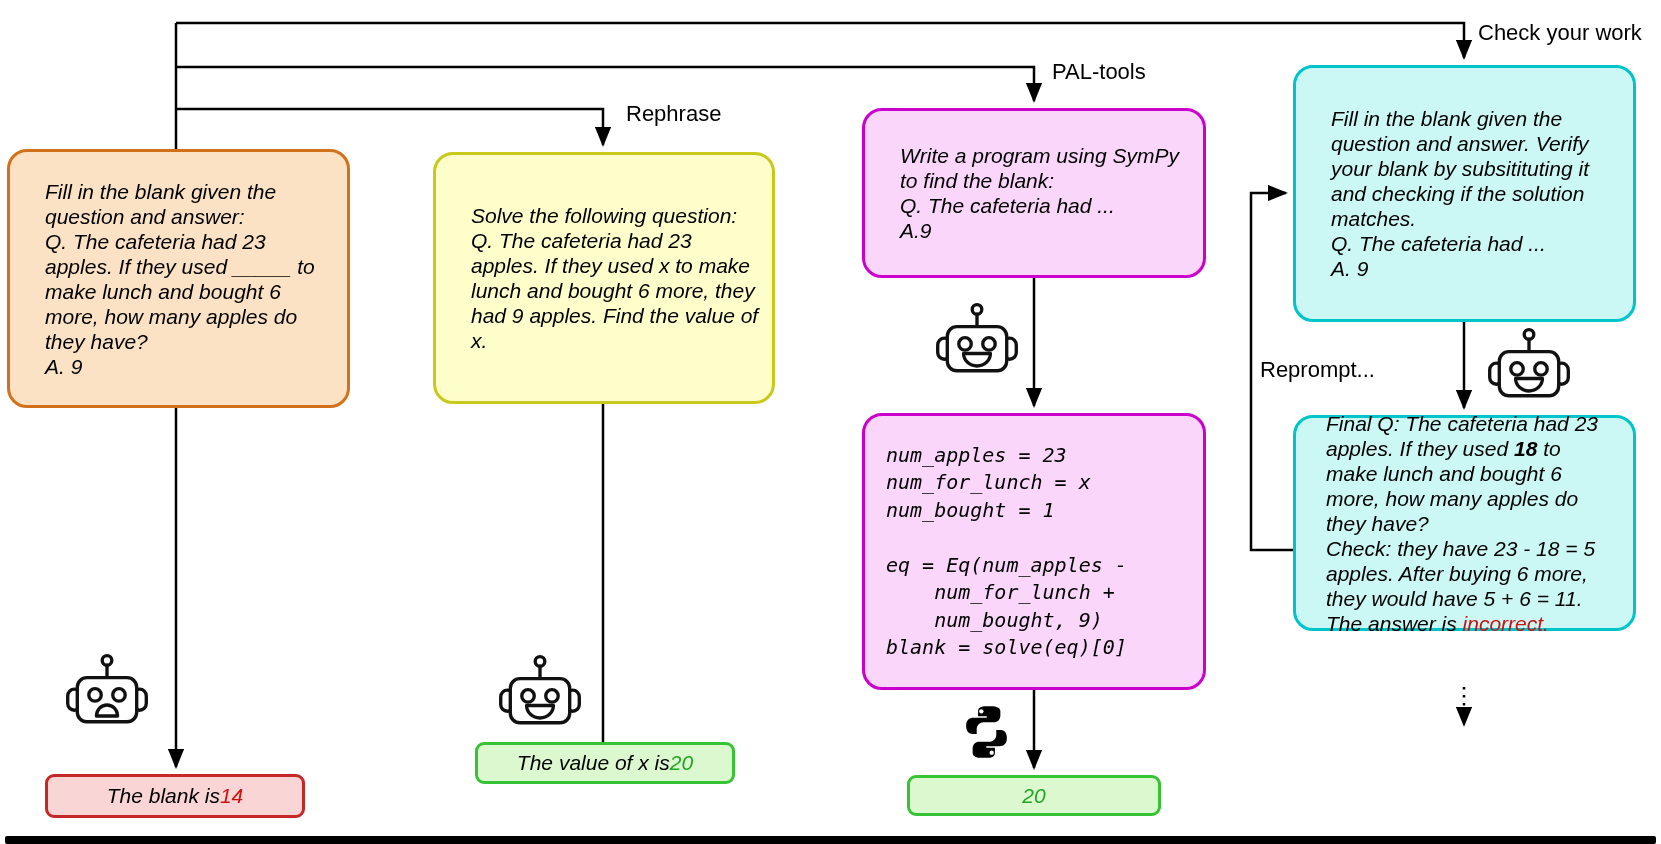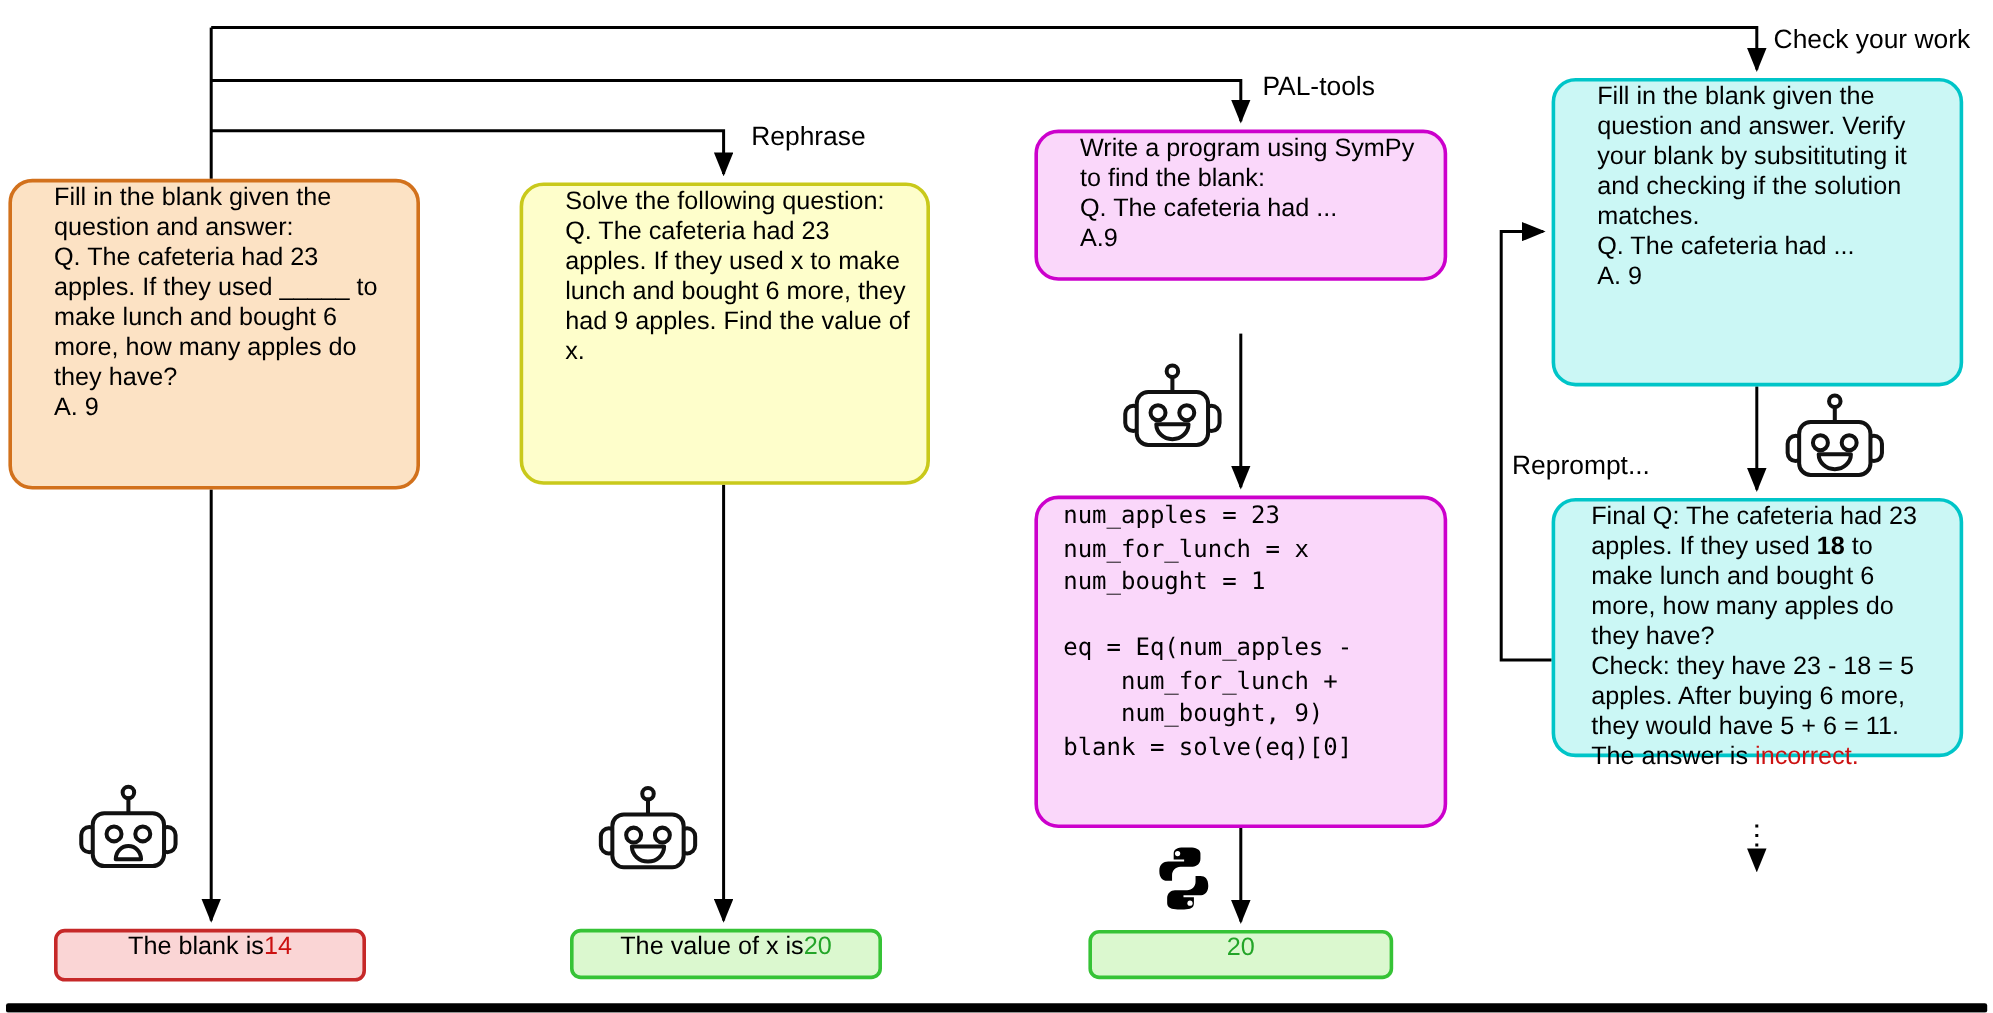--- a/index.html
+++ b/index.html
@@ -1,21 +1,21 @@
 <!DOCTYPE html>
 <html style="--orange-fill: #FCE2C4; --orange-stroke: #D2711C; --yellow-fill: #FEFECB; --yellow-stroke: #C9C91B; --magenta-fill: #FAD7FA; --magenta-stroke: #CC00CC; --cyan-fill: #CBF7F5; --cyan-stroke: #00C5C8; --red-fill: #FAD5D5; --red-stroke: #C62828; --red-text: #CC1111; --green-fill: #DBF8CF; --green-stroke: #36C336; --green-text: #23A528; --line: #000000;"><head>
 <meta charset="utf-8">
 <style>
   html,body{margin:0;padding:0;background:#fff;}
   #stage{position:relative;width:1661px;height:844px;background:#fff;overflow:hidden;
          font-family:"Liberation Sans","DejaVu Sans",sans-serif;color:#000;}
   svg.overlay{position:absolute;left:0;top:0;width:1661px;height:844px;pointer-events:none;}
   .conn{fill:none;stroke:#000;stroke-width:2.5px;}
   .conn.dotted{stroke-dasharray:2.5 5.5;}
-  .box{position:absolute;box-sizing:border-box;display:flex;}
+  .box{position:absolute;box-sizing:border-box;display:flex;align-items:center;font-style:italic;}
   .round{border-radius:20px;border:3px solid;}
   .result{border-radius:9px;border:3px solid;justify-content:center;text-align:center;
           font-size:21px;}
   .prompt-text{white-space:pre-line;font-size:21px;line-height:25px;padding-left:35px;padding-right:8px;}
   .orange{background:var(--orange-fill,#FCE2C4);border-color:var(--orange-stroke,#D2711C);}
   .yellow{background:var(--yellow-fill,#FEFECB);border-color:var(--yellow-stroke,#C9C91B);}
   .magenta{background:var(--magenta-fill,#FAD7FA);border-color:var(--magenta-stroke,#CC00CC);}
   .cyan{background:var(--cyan-fill,#CBF7F5);border-color:var(--cyan-stroke,#00C5C8);}
   .redbox{background:var(--red-fill,#FAD5D5);border-color:var(--red-stroke,#C62828);}
   .greenbox{background:var(--green-fill,#DBF8CF);border-color:var(--green-stroke,#36C336);}
@@ -78,21 +78,21 @@
     <path class="conn" d="M1034,278 V406" marker-end="url(#arr)"></path>
     <path class="conn" d="M1034,690 V768" marker-end="url(#arr)"></path>
     <path class="conn" d="M1464,322 V408" marker-end="url(#arr)"></path>
     <path class="conn dotted" d="M1464,687 V725" marker-end="url(#arr)"></path>
     <path class="conn" d="M1293,550 H1251 V193 H1286" marker-end="url(#arr)"></path>
   </svg>
 
   <div class="flabel" style="left:626px;top:101px;">Rephrase</div>
   <div class="flabel" style="left:1052px;top:59px;">PAL-tools</div>
   <div class="flabel" style="left:1478px;top:20px;">Check your work</div>
-  <div class="flabel" style="left:1260px;top:375px;text-align:center;">Reprompt...</div>
+  <div class="flabel" style="left:1260px;top:357px;text-align:center;">Reprompt...</div>
 
   <div class="box round orange" style="left:7px;top:149px;width:343px;height:259px;">
     <div class="prompt-text">Fill in the blank given the
 question and answer:
 Q. The cafeteria had 23
 apples. If they used _____ to
 make lunch and bought 6
 more, how many apples do
 they have?
 A. 9</div>
@@ -109,26 +109,26 @@
     <div class="prompt-text">Solve the following question:
 Q. The cafeteria had 23
 apples. If they used x to make
 lunch and bought 6 more, they
 had 9 apples. Find the value of
 x.</div>
   </div>
   <svg class="robot" style="left:494px;top:652px;">
       <use href="#robot-happy"></use>
     </svg>
-  <div class="box result greenbox" style="left:475px;top:774px;width:260px;height:42px;">
+  <div class="box result greenbox" style="left:475px;top:742px;width:260px;height:42px;">
     <span>The value of x is </span>
       <span class="green-text">20</span>
   </div>
 
-  <div class="box round magenta" style="left:862px;top:108px;width:344px;height:126px;">
+  <div class="box round magenta" style="left:862px;top:108px;width:344px;height:170px;">
     <div class="prompt-text">Write a program using SymPy
 to find the blank:
 Q. The cafeteria had ...
 A.9</div>
   </div>
   <svg class="robot" style="left:931px;top:300px;">
       <use href="#robot-happy"></use>
     </svg>
   <div class="box round magenta codebox" style="left:862px;top:413px;width:344px;height:277px;">
     <div class="code">num_apples = 23

